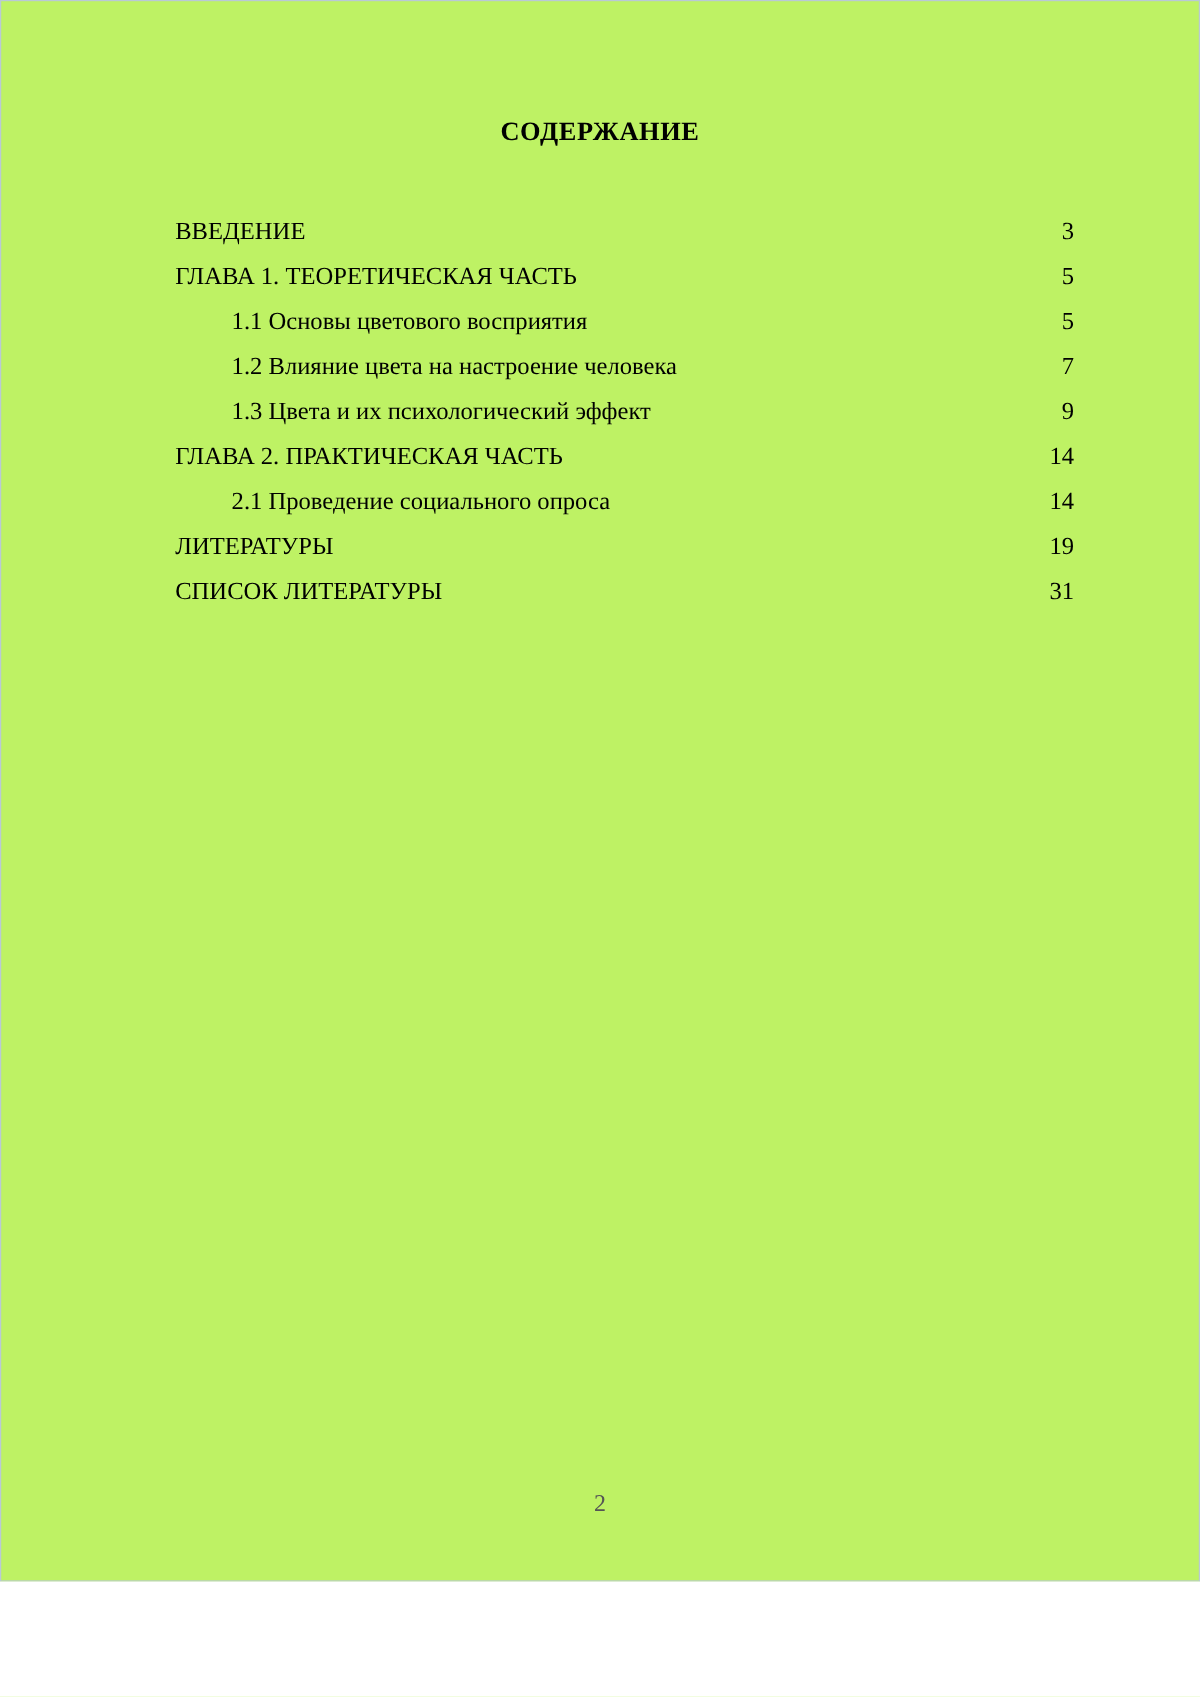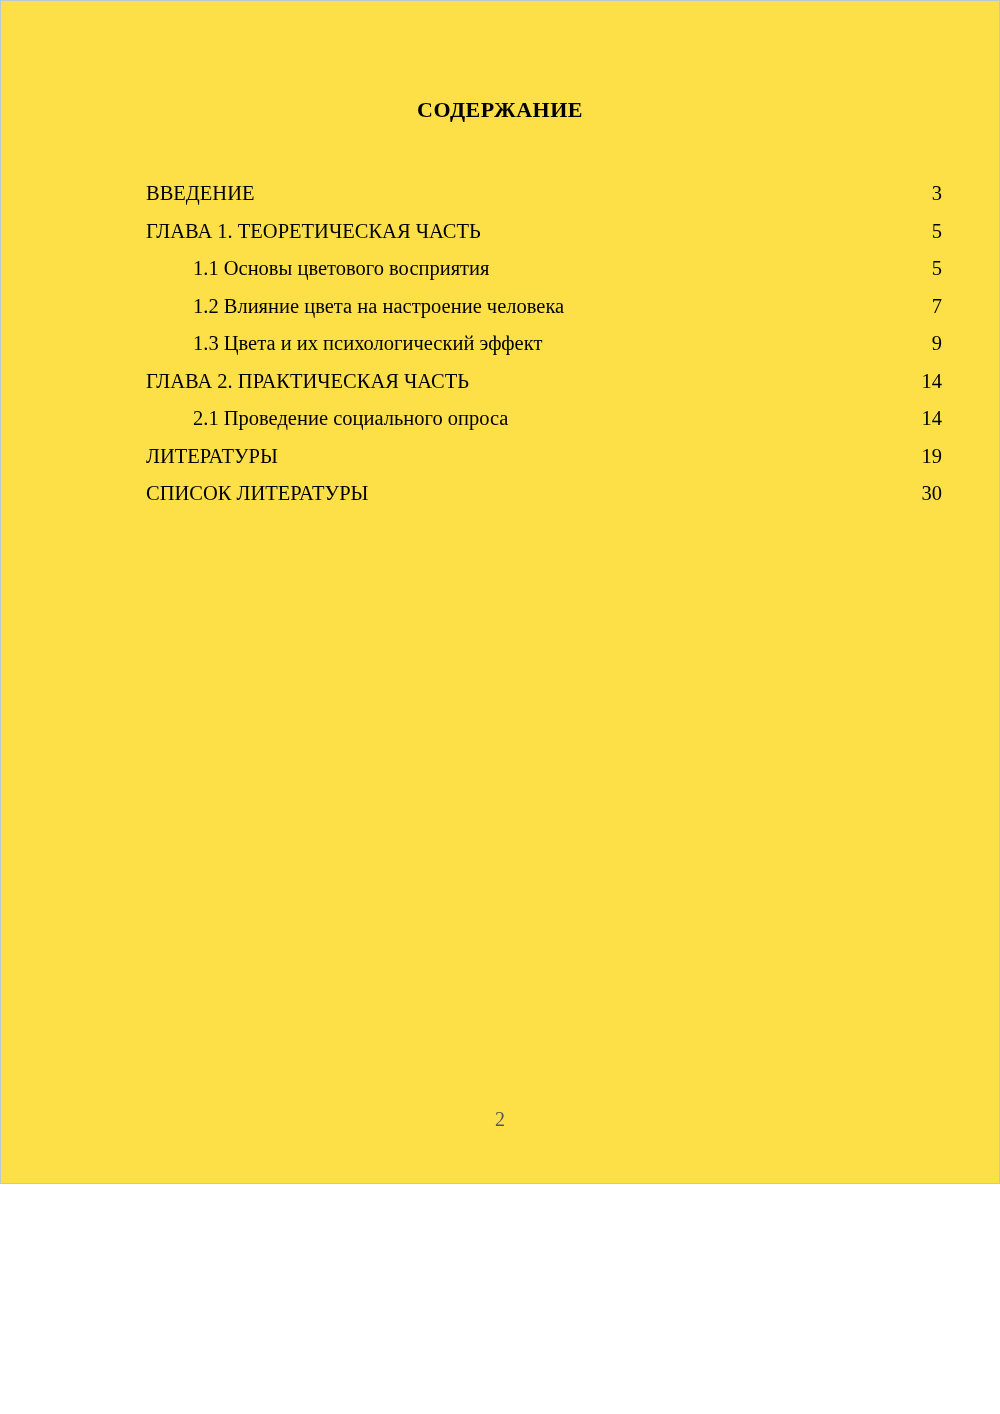--- a/index.html
+++ b/index.html
@@ -3,40 +3,40 @@
 <meta charset="utf-8">
 <style>
   html, body {
     margin: 0;
     padding: 0;
     background: #ffffff;
   }
   .page {
     position: relative;
     width: 1000px;
-    height: 1184px;
+    height: 1318px;
     box-sizing: border-box;
-    background: #fde047;
+    background: #bef264;
     border: 1px solid #b9c9d6;
     font-family: "Liberation Serif", serif;
     color: #000000;
     overflow: hidden;
   }
   .doc-title {
     margin: 0;
     padding-top: 96px;
     text-align: center;
     font-size: 22px;
     font-weight: bold;
     letter-spacing: 0.5px;
   }
   .toc {
     margin-top: 52px;
     padding-left: 145px;
-    padding-right: 57px;
+    padding-right: 104px;
   }
   .toc-row {
     display: flex;
     justify-content: space-between;
     align-items: baseline;
     font-size: 20.5px;
     line-height: 37.5px;
   }
   .toc-row.indent .toc-label {
     padding-left: 47px;
@@ -92,18 +92,18 @@
       <div class="toc-row indent">
         <span class="toc-label">2.1 Проведение социального опроса</span>
         <span class="toc-page">14</span>
       </div>
       <div class="toc-row">
         <span class="toc-label">ЛИТЕРАТУРЫ</span>
         <span class="toc-page">19</span>
       </div>
       <div class="toc-row">
         <span class="toc-label">СПИСОК ЛИТЕРАТУРЫ</span>
-        <span class="toc-page">30</span>
+        <span class="toc-page">31</span>
       </div>
     </div>
 
   <div class="footer-page-number">2</div>
 </div>
 
 </body></html>

